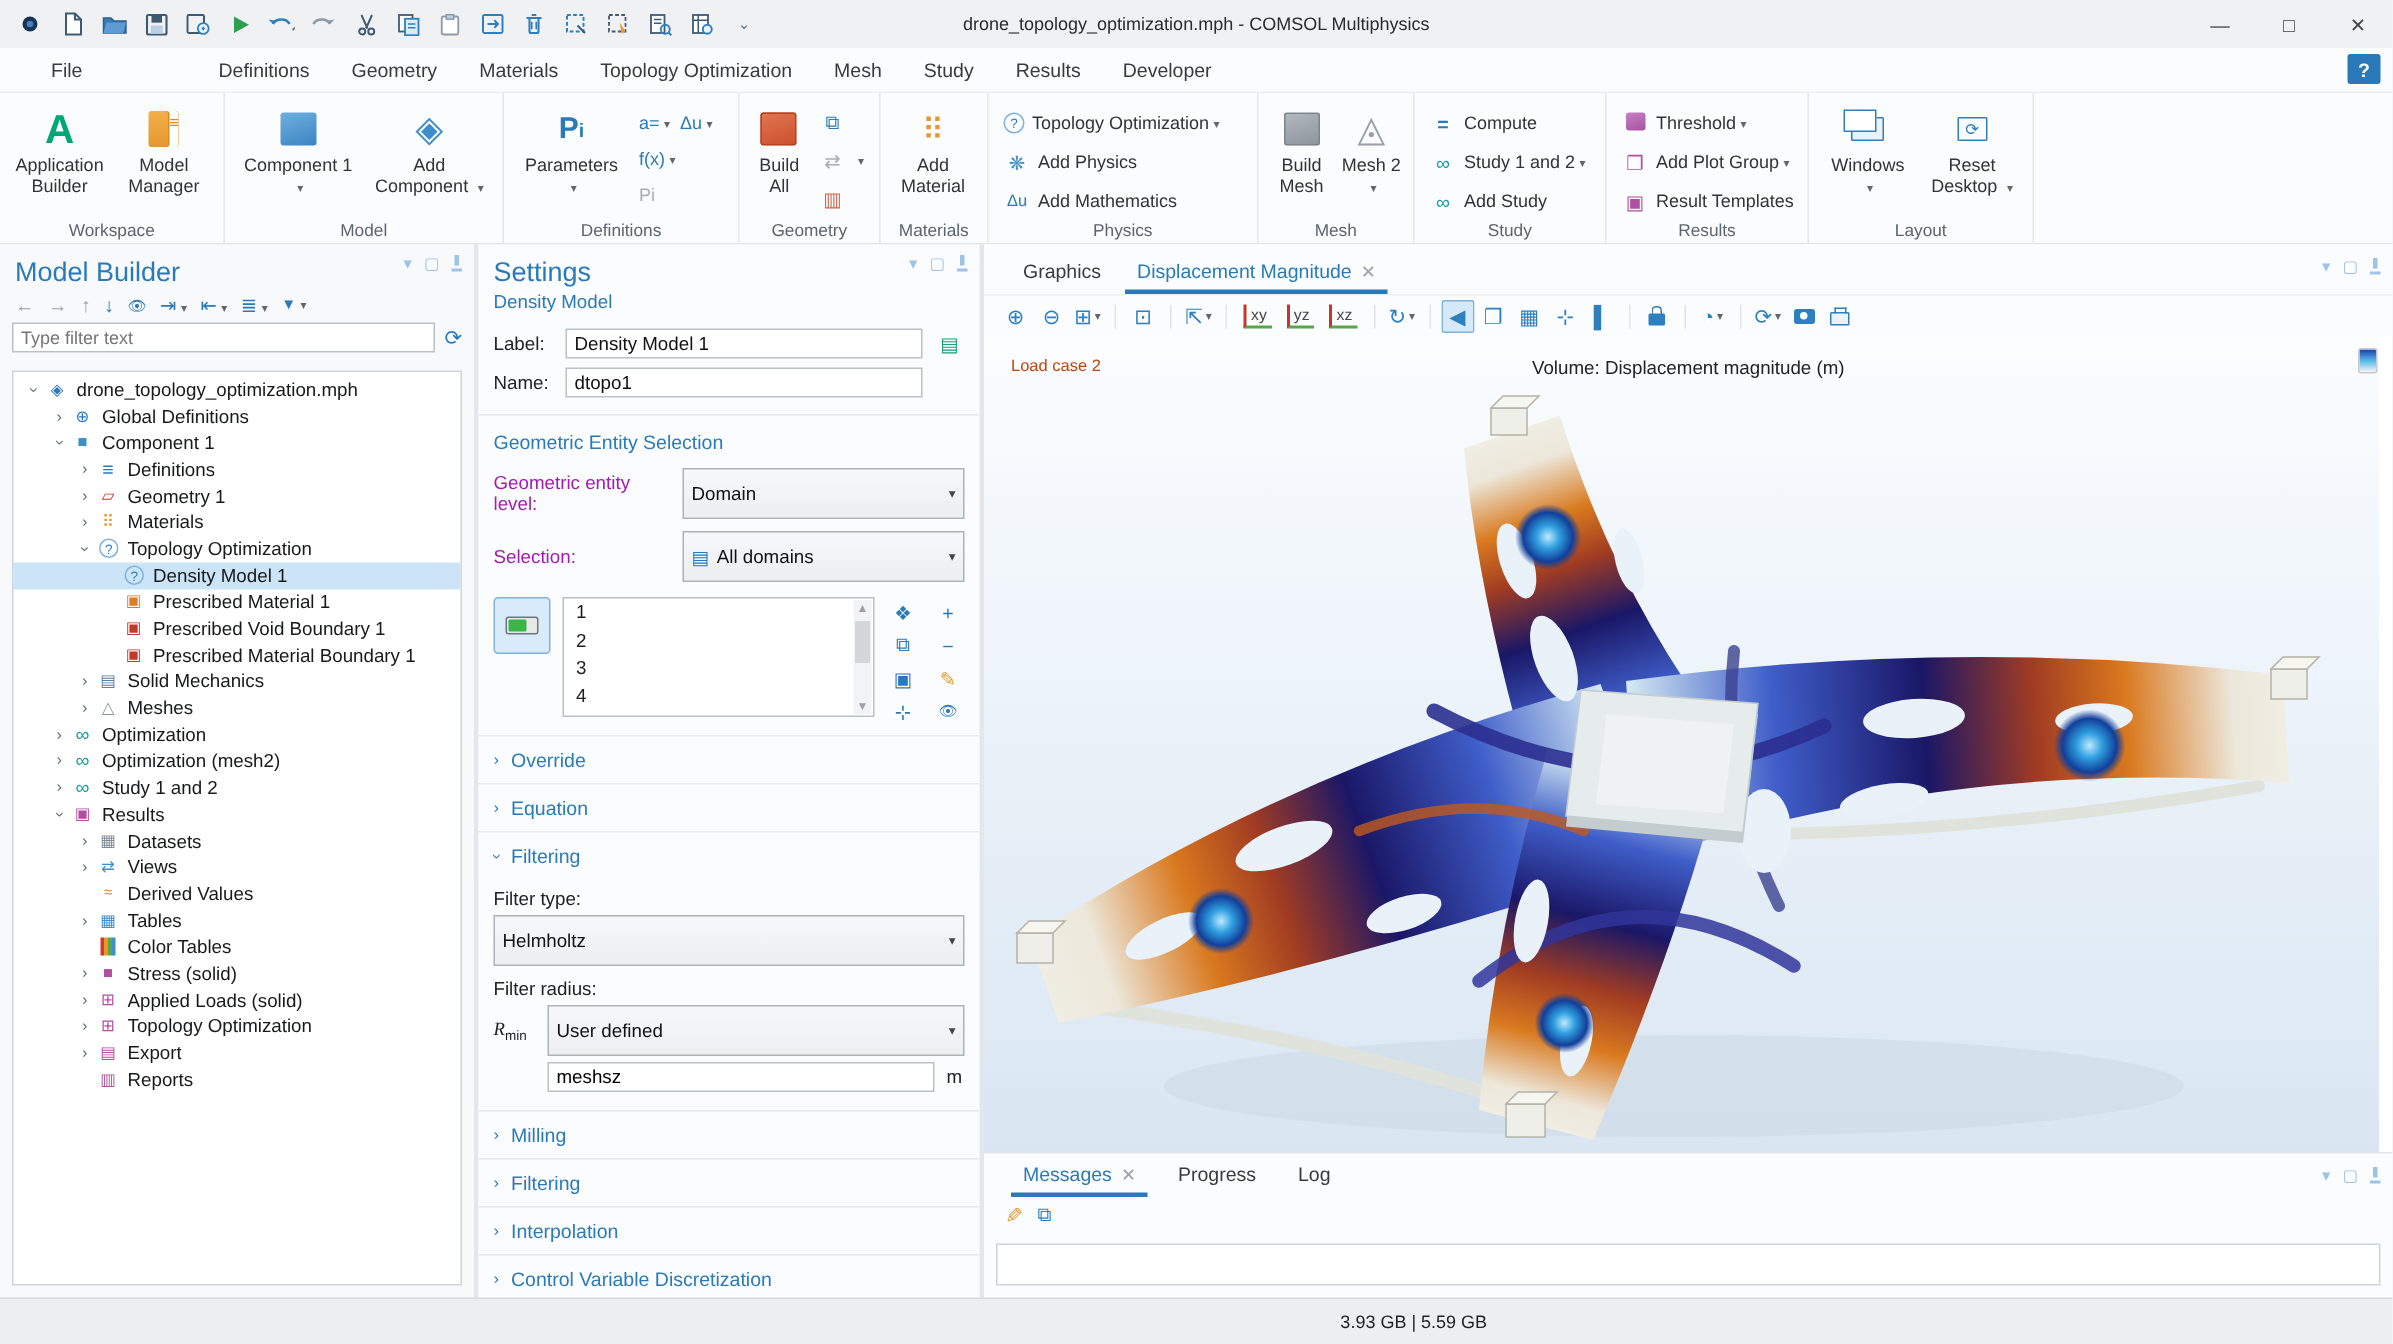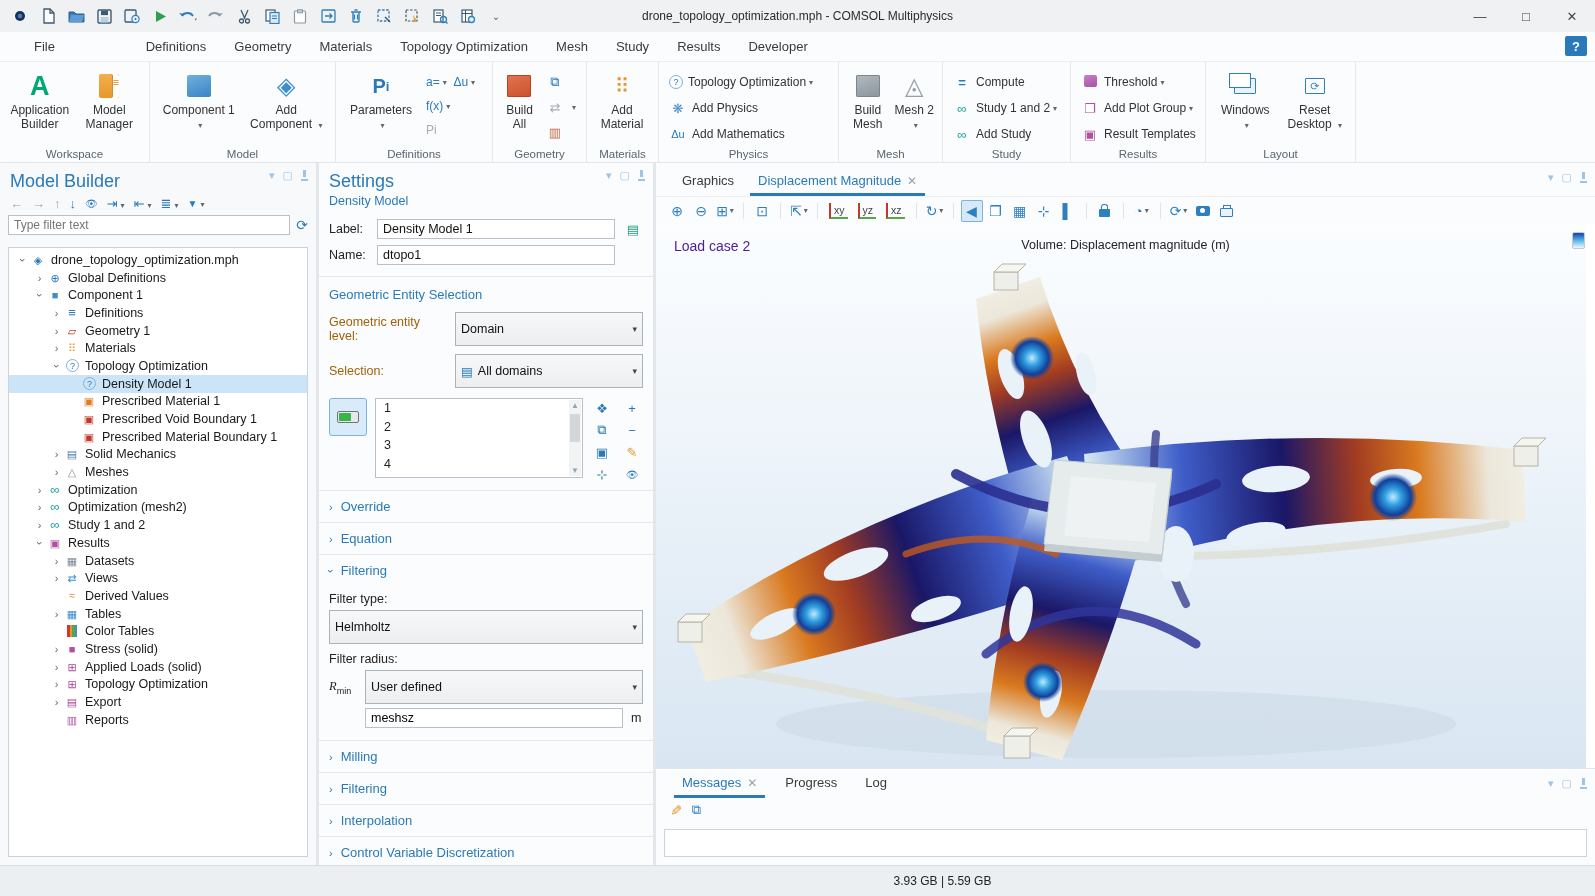--- a/index.html
+++ b/index.html
@@ -72,21 +72,21 @@
   .ti-stress{color:#b0509e;} .ti-plot{color:#b0509e;} .ti-export{color:#b0509e;} .ti-report{color:#b0509e;}
 
   .st-panel { width:337px; height:702px; background:#fbfcfd; position:relative; border-right:3px solid #e3e6ea; overflow:hidden; }
   .st-sub { color:#2a7ab9; font-size:12.5px; padding:0 0 8px 10px; }
   .formrow { display:flex; align-items:center; padding:3px 10px; gap:8px; }
   .formrow label { width:40px; color:#222; }
   .formrow input { flex:1; height:20px; border:1px solid #b9c0c7; padding:0 5px; font-size:12.5px; font-family:"Liberation Sans",sans-serif; background:#fff; color:#111; }
   .icon-btn-sm { width:20px; height:18px; display:flex; align-items:center; justify-content:center; font-size:13px; color:#1f9d76; }
   .st-sectionlink { color:#2a7ab9; font-size:13px; padding:10px 10px 6px 10px; border-top:1px solid #e6e9ec; margin-top:8px; }
   .gesrow { display:flex; align-items:center; padding:4px 10px; gap:6px; }
-  .gesrow .gcap { width:120px; color:#a16207; }
+  .gesrow .gcap { width:120px; color:#a21caf; }
   .dd { flex:1; height:21px; background:linear-gradient(#f7f8f9,#eceef0); border:1px solid #aab2ba; display:flex; align-items:center; padding:16px 5px; gap:5px; position:relative; font-size:12.5px; color:#111; }
   .dd .dd-arrow { position:absolute; right:5px; color:#444; font-size:9px; }
   .sel-block { display:flex; padding:6px 10px; gap:8px; }
   .toggle-btn { width:38px; height:38px; border:1px solid #7fb2dc; background:#d9eaf9; border-radius:3px; display:flex; align-items:center; justify-content:center; }
   .switch { width:22px; height:12px; border:1px solid #6a7680; border-radius:2px; background:#e8e8e8; position:relative; }
   .switch::before { content:""; position:absolute; left:1px; top:1px; width:12px; height:8px; background:#39b54a; border-radius:1px; }
   .sel-list { flex:1; height:80px; border:1px solid #b9c0c7; background:#fff; position:relative; padding:2px 14px 2px 8px; font-size:12.5px; }
   .sel-list .li { height:18.5px; }
   .sel-scroll { position:absolute; right:1px; top:1px; bottom:1px; width:12px; background:#f2f3f4; }
   .sel-scroll .thumb { position:absolute; left:1px; right:1px; top:14px; height:28px; background:#d4d7da; }
@@ -116,21 +116,21 @@
   .gxyz { font-size:10.5px; color:#444; border-left:2px solid #c0392b; border-bottom:2px solid #57a64a; padding:1px 3px; margin:0 2px; }
   .gsep { width:1px; height:16px; background:#e0e3e7; margin:0 5px; }
   .lockicon { width:11px; height:8px; background:#2e7fbe; border-radius:1px; position:relative; margin-top:5px; }
   .lockicon::before { content:""; position:absolute; left:2px; top:-5px; width:5px; height:5px; border:1.5px solid #2e7fbe; border-bottom:none; border-radius:3px 3px 0 0; }
   .camicon { width:14px; height:10px; background:#2e7fbe; border-radius:2px; position:relative; }
   .camicon::after { content:""; position:absolute; left:4.5px; top:2.5px; width:5px; height:5px; background:#fff; border-radius:50%; }
   .prnicon { width:13px; height:9px; background:#eaf2fa; border:1.5px solid #2e7fbe; border-radius:1px; position:relative; margin-top:3px;}
   .prnicon::before { content:""; position:absolute; left:2px; top:-4px; width:6px; height:3px; border:1.5px solid #2e7fbe; border-bottom:none; }
   .gx-canvas { flex:1; position:relative; overflow:hidden; }
   .gx-canvas svg { position:absolute; left:0; top:0; }
-  .canvas-label-left { position:absolute; left:18px; top:14px; font-size:14px; color:#4c1d95;text-align:center; }
+  .canvas-label-left { position:absolute; left:18px; top:14px; font-size:11px; color:#c2410c;text-align:center; }
   .canvas-label-center { position:absolute; left:0; right:0; top:14px; text-align:center; font-size:12.5px; color:#222; }
   .legend-chip { position:absolute; right:10px; top:8px; width:13px; height:17px; border:1px solid #c3cad1; background:linear-gradient(#1a3fae,#57b8e8,#f4f6f8); border-radius:2px; }
 
   .msg-panel { height:97px; border-top:1px solid #e2e5e9; position:relative; background:#fbfcfd; }
   .msg-tabs { height:29px; display:flex; align-items:flex-end; padding-left:16px; gap:8px; }
   .msg-toolbar { height:24px; display:flex; align-items:center; padding-left:14px; gap:10px; }
   .msg-box { position:absolute; left:8px; right:8px; top:60px; height:28px; background:#fff; border:1px solid #ccd3da; }
   .brushicon { color:#e8972f; font-size:14px; transform:rotate(90deg); }
 
   .statusbar { position:absolute; left:0; bottom:0; width:1595px; height:31px; background:#eceff1; border-top:1px solid #d8dbdf; display:flex; align-items:center; }

